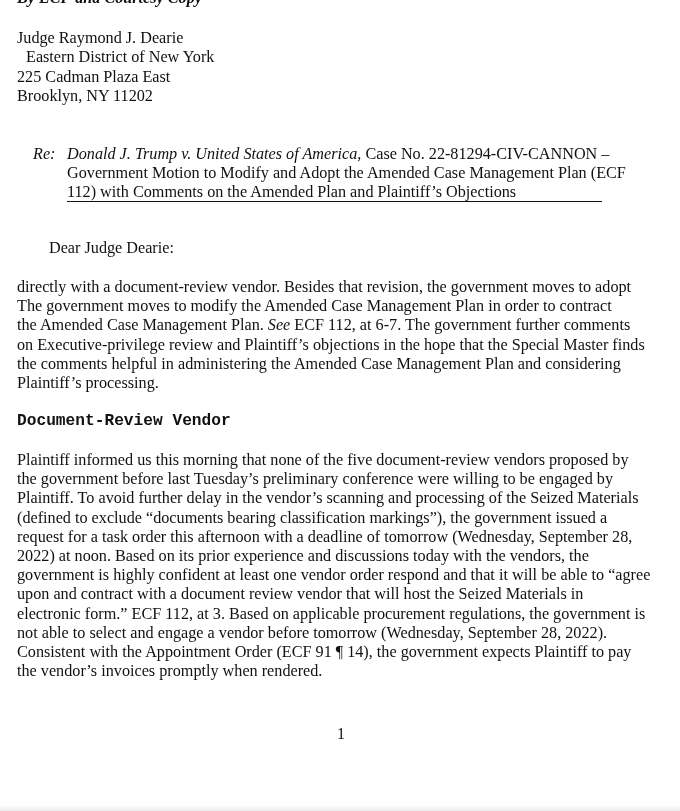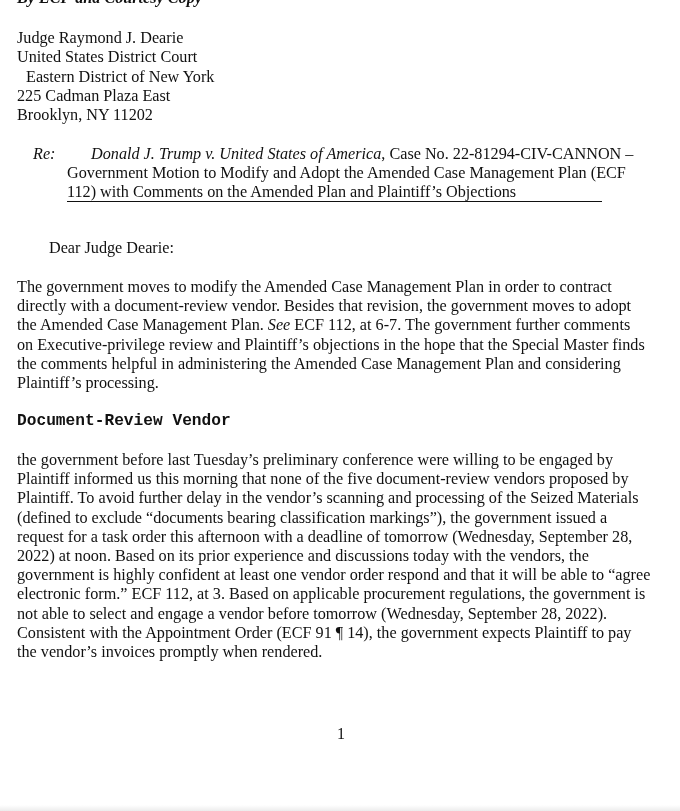--- a/index.html
+++ b/index.html
@@ -47,21 +47,21 @@
       font-style: italic;
     }
     .re-text {
       position: absolute;
       left: 50px;
       top: 0;
       width: 600px;
       white-space: nowrap;
     }
     .re-text div { height: 19px; }
-    .re-text em { font-style: italic; margin-left: 24px; }
+    .re-text em { font-style: italic; }
     .re-underline {
       display: inline-block;
       border-bottom: 1px solid #111;
       line-height: 17px;
       padding-right: 86px;
     }
 
     .salutation {
       position: absolute;
       left: 17px;
@@ -107,56 +107,56 @@
       background: linear-gradient(#ffffff, #ececec);
     }
   </style>
 </head>
 <body>
 
 <div class="delivery">By ECF and Courtesy Copy</div>
 
 <div class="address">
   <div>Judge Raymond J. Dearie</div>
-  <div>United States District Court</div>
   <div class="indent">Eastern District of New York</div>
   <div>225 Cadman Plaza East</div>
   <div>Brooklyn, NY 11202</div>
 </div>
 
 <div class="re-block">
   <span class="re-label">Re:</span>
   <div class="re-text">
     <div><em>Donald J. Trump v. United States of America</em><span>, Case No. 22-81294-CIV-CANNON –</span></div>
     <div>Government Motion to Modify and Adopt the Amended Case Management Plan (ECF</div>
     <div><span class="re-underline">112) with Comments on the Amended Plan and Plaintiff’s Objections</span></div>
   </div>
 </div>
 
 <div class="salutation">Dear Judge Dearie:</div>
 
 <div class="para p1">
+  <div>directly with a document-review vendor. Besides that revision, the government moves to adopt</div>
   <div>The government moves to modify the Amended Case Management Plan in order to contract</div>
-  <div>directly with a document-review vendor. Besides that revision, the government moves to adopt</div>
   <div><span>the Amended Case Management Plan. </span><em>See</em><span> ECF 112, at 6-7. The government further comments</span></div>
   <div>on Executive-privilege review and Plaintiff’s objections in the hope that the Special Master finds</div>
   <div>the comments helpful in administering the Amended Case Management Plan and considering</div>
   <div>Plaintiff’s processing.</div>
 </div>
 
 <div class="heading">Document-Review Vendor</div>
 
 <div class="para p2">
+  <div>Plaintiff informed us this morning that none of the five document-review vendors proposed by</div>
   <div>the government before last Tuesday’s preliminary conference were willing to be engaged by</div>
-  <div>Plaintiff informed us this morning that none of the five document-review vendors proposed by</div>
   <div>Plaintiff. To avoid further delay in the vendor’s scanning and processing of the Seized Materials</div>
   <div>(defined to exclude “documents bearing classification markings”), the government issued a</div>
   <div>request for a task order this afternoon with a deadline of tomorrow (Wednesday, September 28,</div>
   <div>2022) at noon. Based on its prior experience and discussions today with the vendors, the</div>
   <div>government is highly confident at least one vendor order respond and that it will be able to “agree</div>
+  <div>upon and contract with a document review vendor that will host the Seized Materials in</div>
   <div>electronic form.” ECF 112, at 3. Based on applicable procurement regulations, the government is</div>
   <div>not able to select and engage a vendor before tomorrow (Wednesday, September 28, 2022).</div>
   <div>Consistent with the Appointment Order (ECF 91 ¶ 14), the government expects Plaintiff to pay</div>
   <div>the vendor’s invoices promptly when rendered.</div>
 </div>
 
 <div class="page-number">1</div>
 
 <div class="bottom-edge"></div>
 

